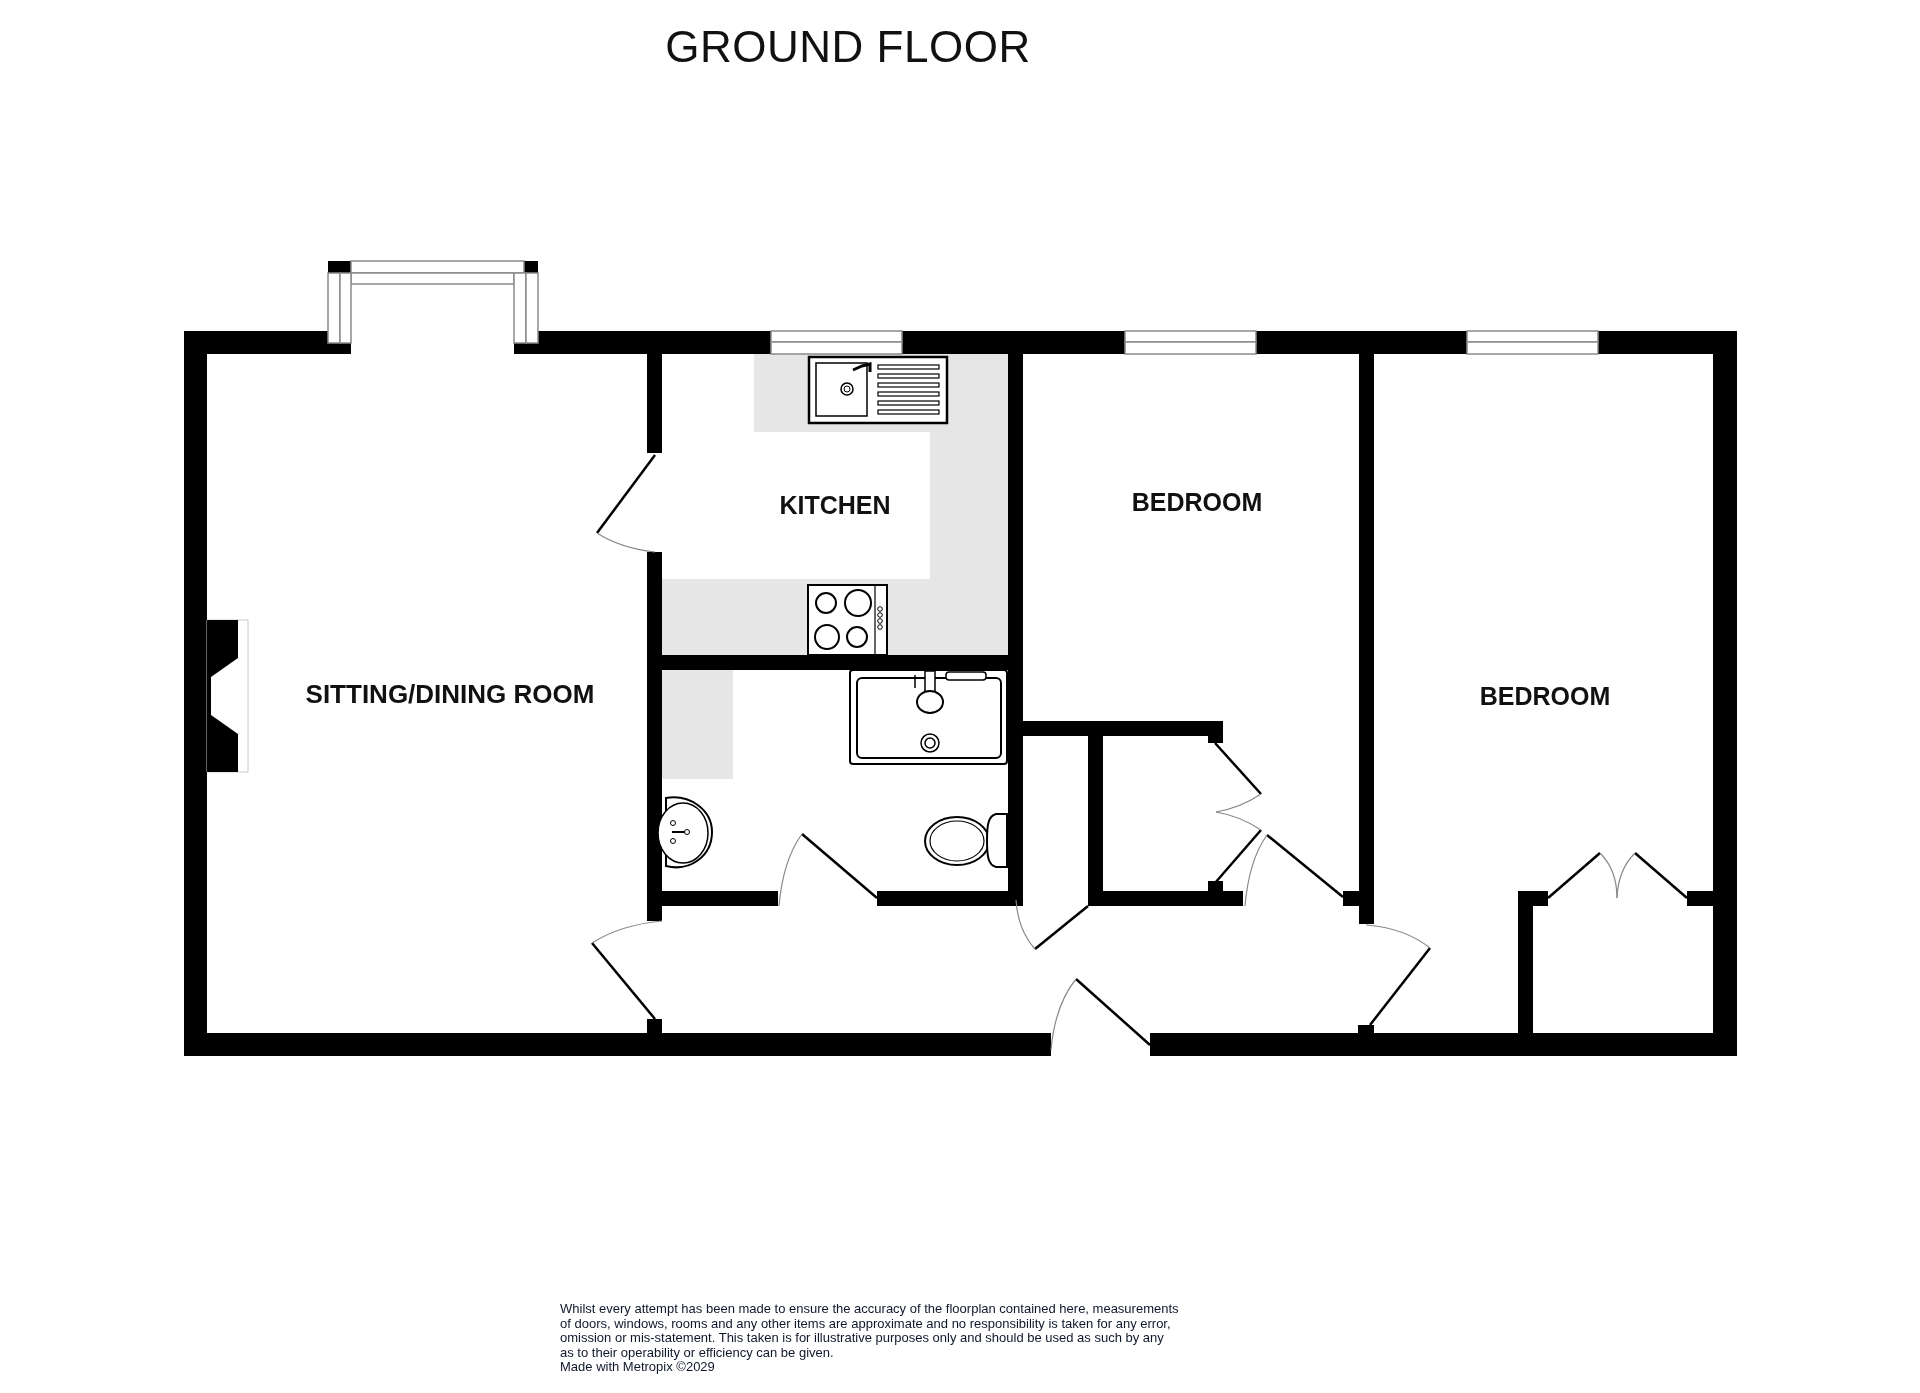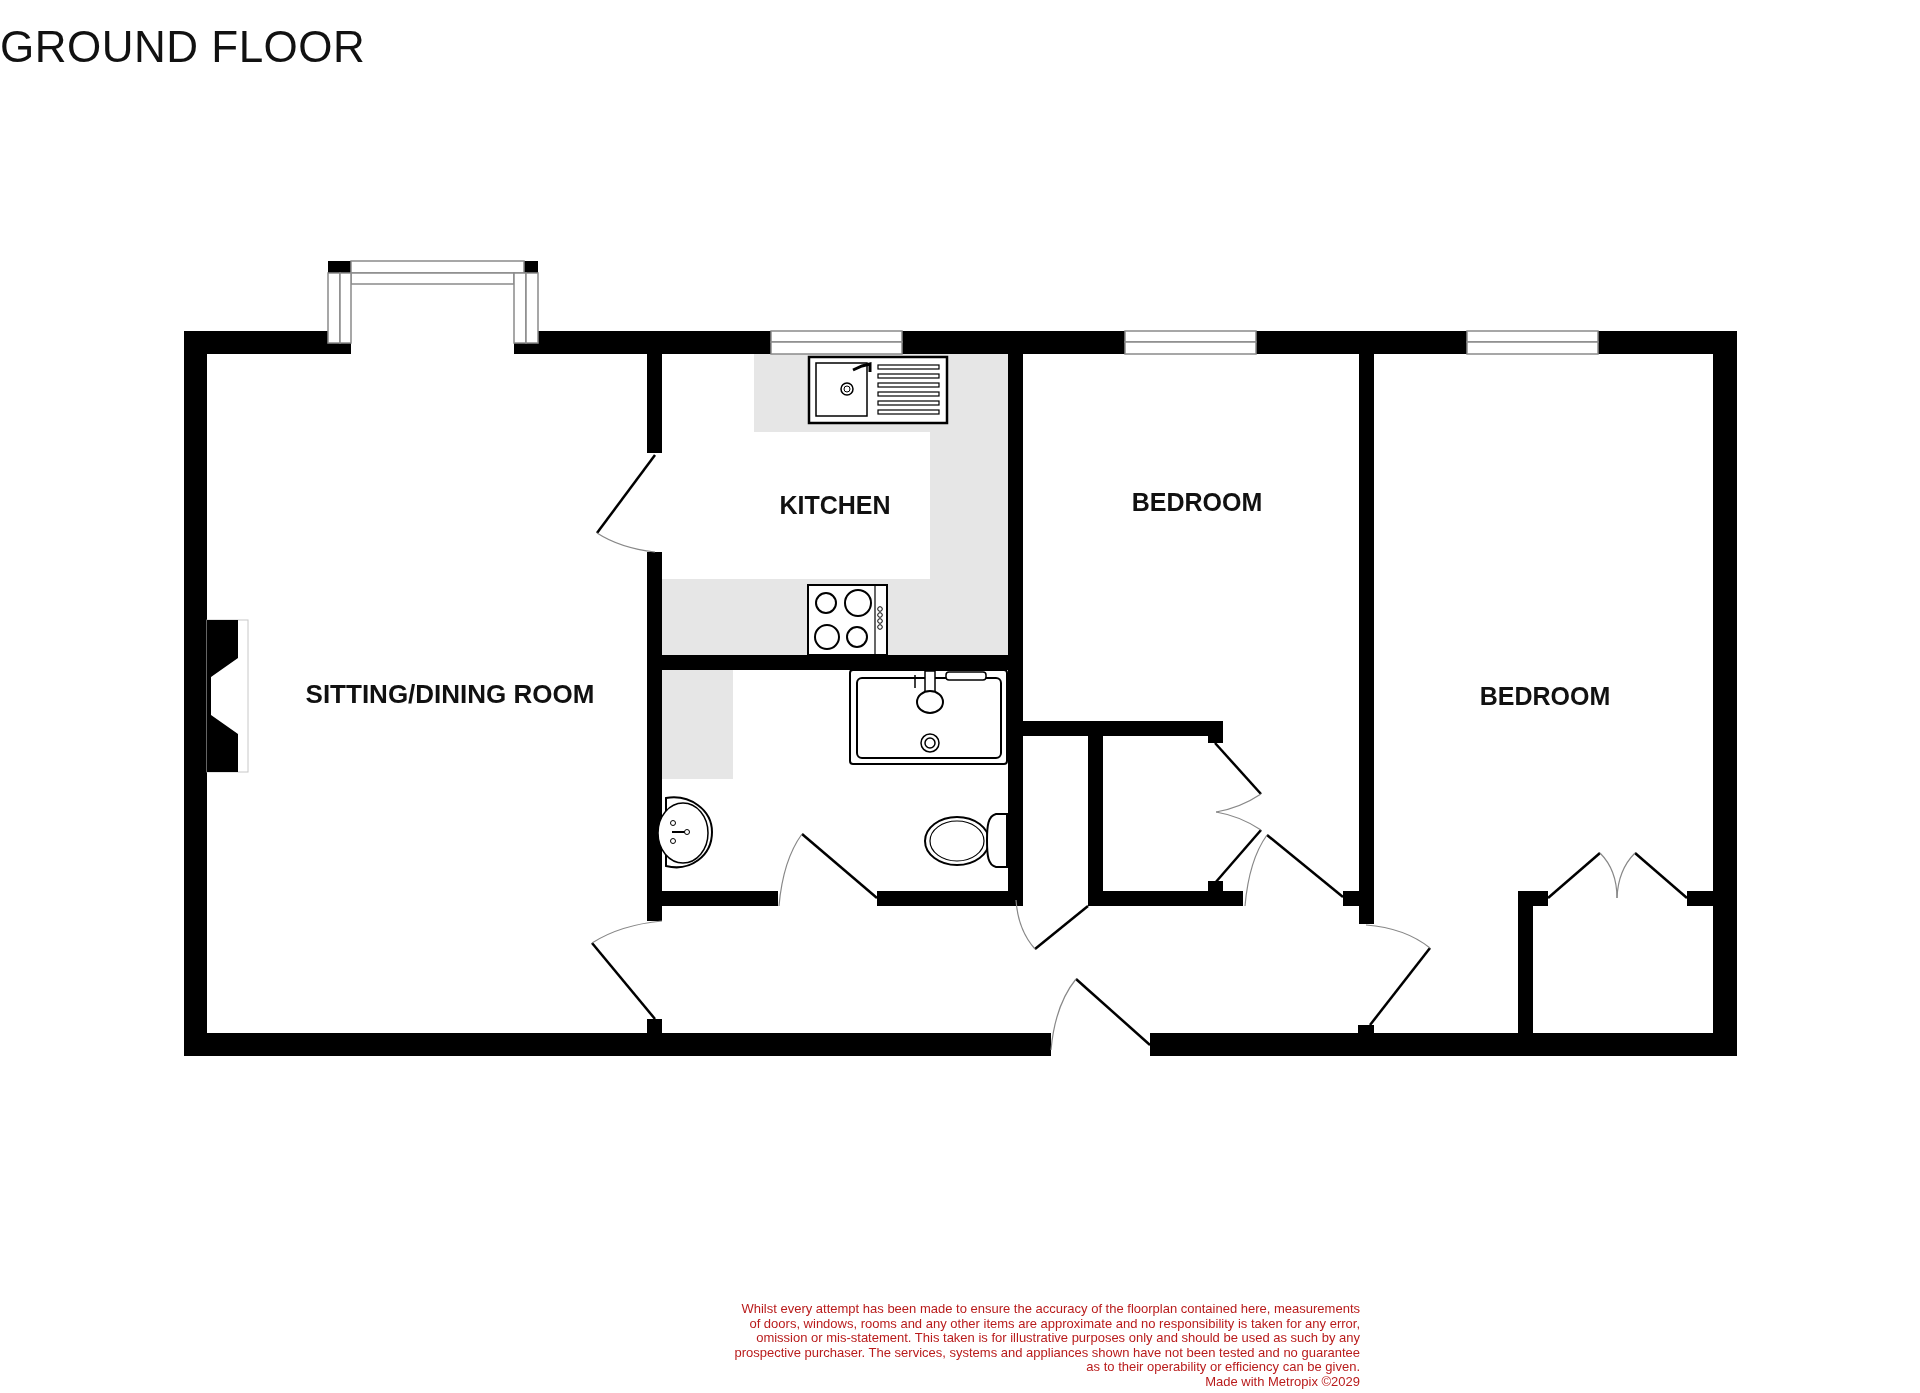--- a/index.html
+++ b/index.html
@@ -1,28 +1,28 @@
 <!DOCTYPE html>
 <html><head>
   <meta charset="utf-8">
   <style>
     html, body { margin: 0; padding: 0; background: #ffffff; }
     body { width: 1920px; height: 1393px; position: relative; overflow: hidden; }
     .title {
-      position: absolute; left: 0; width: 1696px; top: 22px; text-align: left;
+      position: absolute; left: 0; width: 1696px; top: 22px; text-align: center;
       font-family: "Liberation Sans", sans-serif; font-size: 44px; color: #111;
       letter-spacing: 0.5px;
     }
     svg.plan { position: absolute; left: 0; top: 0; }
     .room-label {
       font-family: "Liberation Sans", sans-serif; font-weight: bold; fill: #111;
     }
     .disclaimer {
-      position: absolute; left: 560px; width: 800px; top: 1302px; text-align: right;
-      font-family: "Liberation Sans", sans-serif; font-size: 13px; line-height: 14.5px; color: #b91c1c;
+      position: absolute; left: 560px; width: 800px; top: 1302px; text-align: left;
+      font-family: "Liberation Sans", sans-serif; font-size: 13px; line-height: 14.5px; color: #0f172a;
     }
     .disclaimer div { white-space: nowrap; }
   </style>
 </head>
 <body>
 
 <div class="title">GROUND FLOOR</div>
 
 <svg class="plan" width="1920" height="1393" viewBox="0 0 1920 1393">
 
@@ -216,16 +216,15 @@
   <text class="room-label" x="450" y="703" font-size="26" text-anchor="middle">SITTING/DINING ROOM</text>
   <text class="room-label" x="835" y="514" font-size="25" text-anchor="middle">KITCHEN</text>
   <text class="room-label" x="1197" y="511" font-size="25" text-anchor="middle">BEDROOM</text>
   <text class="room-label" x="1545" y="705" font-size="25" text-anchor="middle">BEDROOM</text>
 </svg>
 
 <div class="disclaimer">
   <div>Whilst every attempt has been made to ensure the accuracy of the floorplan contained here, measurements</div>
   <div>of doors, windows, rooms and any other items are approximate and no responsibility is taken for any error,</div>
   <div>omission or mis-statement. This taken is for illustrative purposes only and should be used as such by any</div>
-  <div>prospective purchaser. The services, systems and appliances shown have not been tested and no guarantee</div>
   <div>as to their operability or efficiency can be given.</div>
   <div>Made with Metropix ©2029</div>
 </div>
 
 </body></html>

